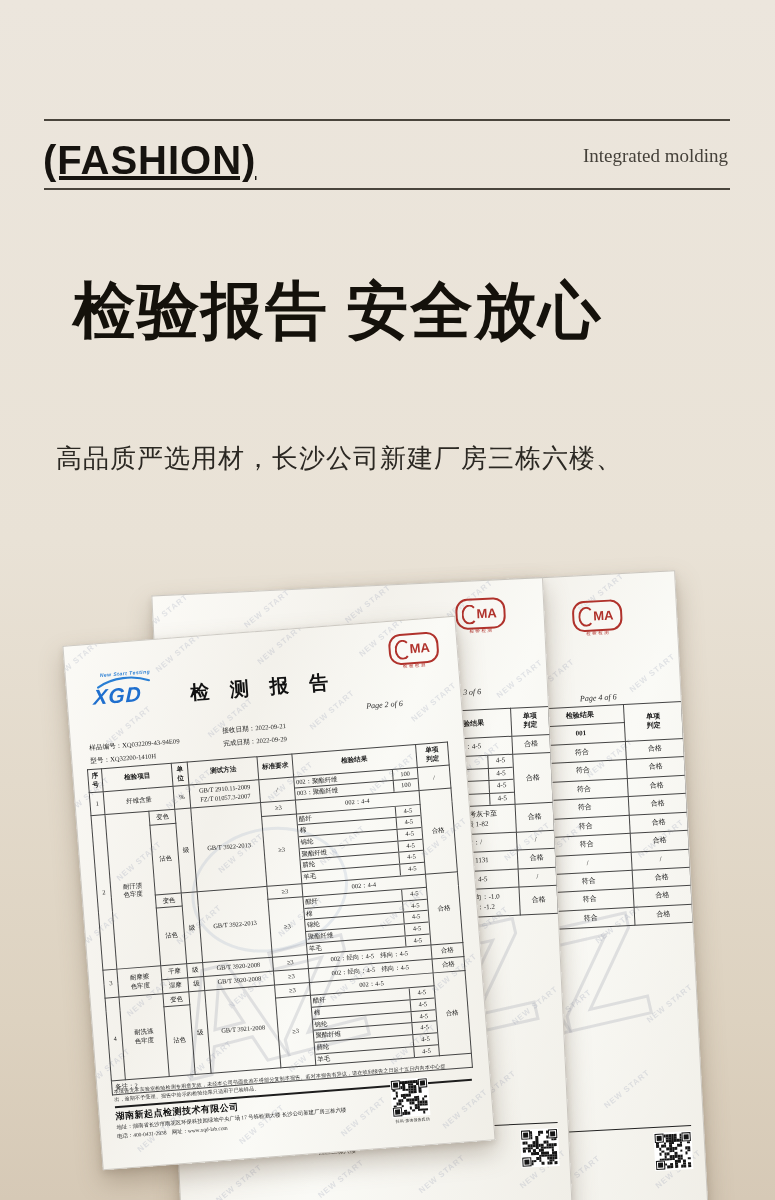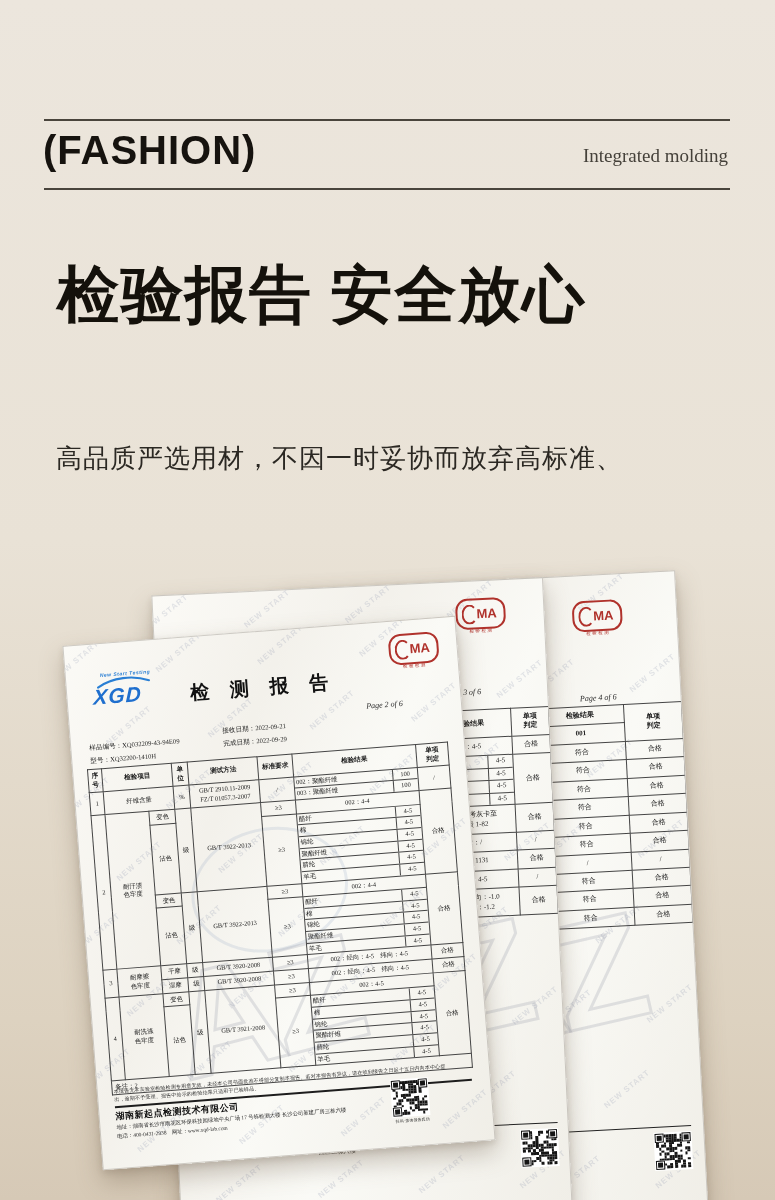--- a/index.html
+++ b/index.html
@@ -2,25 +2,25 @@
 <html><head>
 <meta charset="utf-8">
 <style>
   html,body{margin:0;padding:0;background:#d7ccbc;}
   #stage{position:relative;width:775px;height:1200px;overflow:hidden;
     background:linear-gradient(180deg,#ece6dd 0%,#e9e2d6 45%,#ddd2c0 85%,#d6c9b6 100%);
     font-family:"Liberation Sans",sans-serif;}
   
   .rule{position:absolute;left:44px;right:45px;height:2px;background:#49443c;}
   .r1{top:119px}.r2{top:188px}
-  .brand{position:absolute;left:43px;top:130px;font:800 40px/1 "Liberation Sans",sans-serif;
-    color:#16130f;letter-spacing:1px;}
+  .brand{position:absolute;left:43px;top:140px;font:800 40px/1 "Liberation Sans",sans-serif;
+    color:#16130f;letter-spacing:1px;text-decoration:underline;}
   .tagline{position:absolute;right:47px;top:146px;font:400 19px/1 "Liberation Serif",serif;color:#45413a;}
   
-  .title{position:absolute;left:57px;top:258px;margin:0;font:700 62px/1.2 "Liberation Serif",serif;
+  .title{position:absolute;left:57px;top:258px;margin:16px;font:700 62px/1.2 "Liberation Serif",serif;
     color:#14110b;letter-spacing:2px;white-space:nowrap;}
   .en{position:absolute;left:60px;top:363px;font:400 15.5px/1.42 "Liberation Serif",serif;
     color:#4c4841;white-space:pre-line;}
   .cnsub{position:absolute;left:226px;top:364px;font:400 41px/1.2 "Liberation Serif",serif;color:#201d18;}
   .desc{position:absolute;left:56px;top:443px;font:400 26px/1.2 "Liberation Serif",serif;
     color:#2b2823;letter-spacing:1px;white-space:nowrap;}
   
   .doc{position:absolute;background:linear-gradient(115deg,#fbfaf6 0%,#f3f1eb 35%,#fafaf6 60%,#f0eee7 100%);
     box-shadow:0 12px 24px rgba(105,90,70,.35),0 3px 6px rgba(105,90,70,.18);
     overflow:hidden;border:1px solid rgba(150,145,135,.45);}
@@ -102,21 +102,21 @@
 <body>
 
 <div id="stage">
 
   <div class="rule r1"></div>
   <div class="brand">(FASHION)</div>
   <div class="tagline">Integrated molding</div>
   <div class="rule r2"></div>
 
   <h1 class="title">检验报告 安全放心</h1>
-  <div class="desc">高品质严选用材，不因一时妥协而放弃高标准、</div>
+  <div class="desc">高品质严选用材，长沙公司新建厂房三栋六楼、</div>
 
   <section class="doc doc3">
     <div class="wmlayer">
         <span class="wm" style="left: -4%; top: 2%;">NEW START</span>
         <span class="wm" style="left: 22%; top: 2%;">NEW START</span>
         <span class="wm" style="left: 48%; top: 2%;">NEW START</span>
         <span class="wm" style="left: 74%; top: 2%;">NEW START</span>
         <span class="wm" style="left: 8%; top: 15%;">NEW START</span>
         <span class="wm" style="left: 34%; top: 15%;">NEW START</span>
         <span class="wm" style="left: 60%; top: 15%;">NEW START</span>

